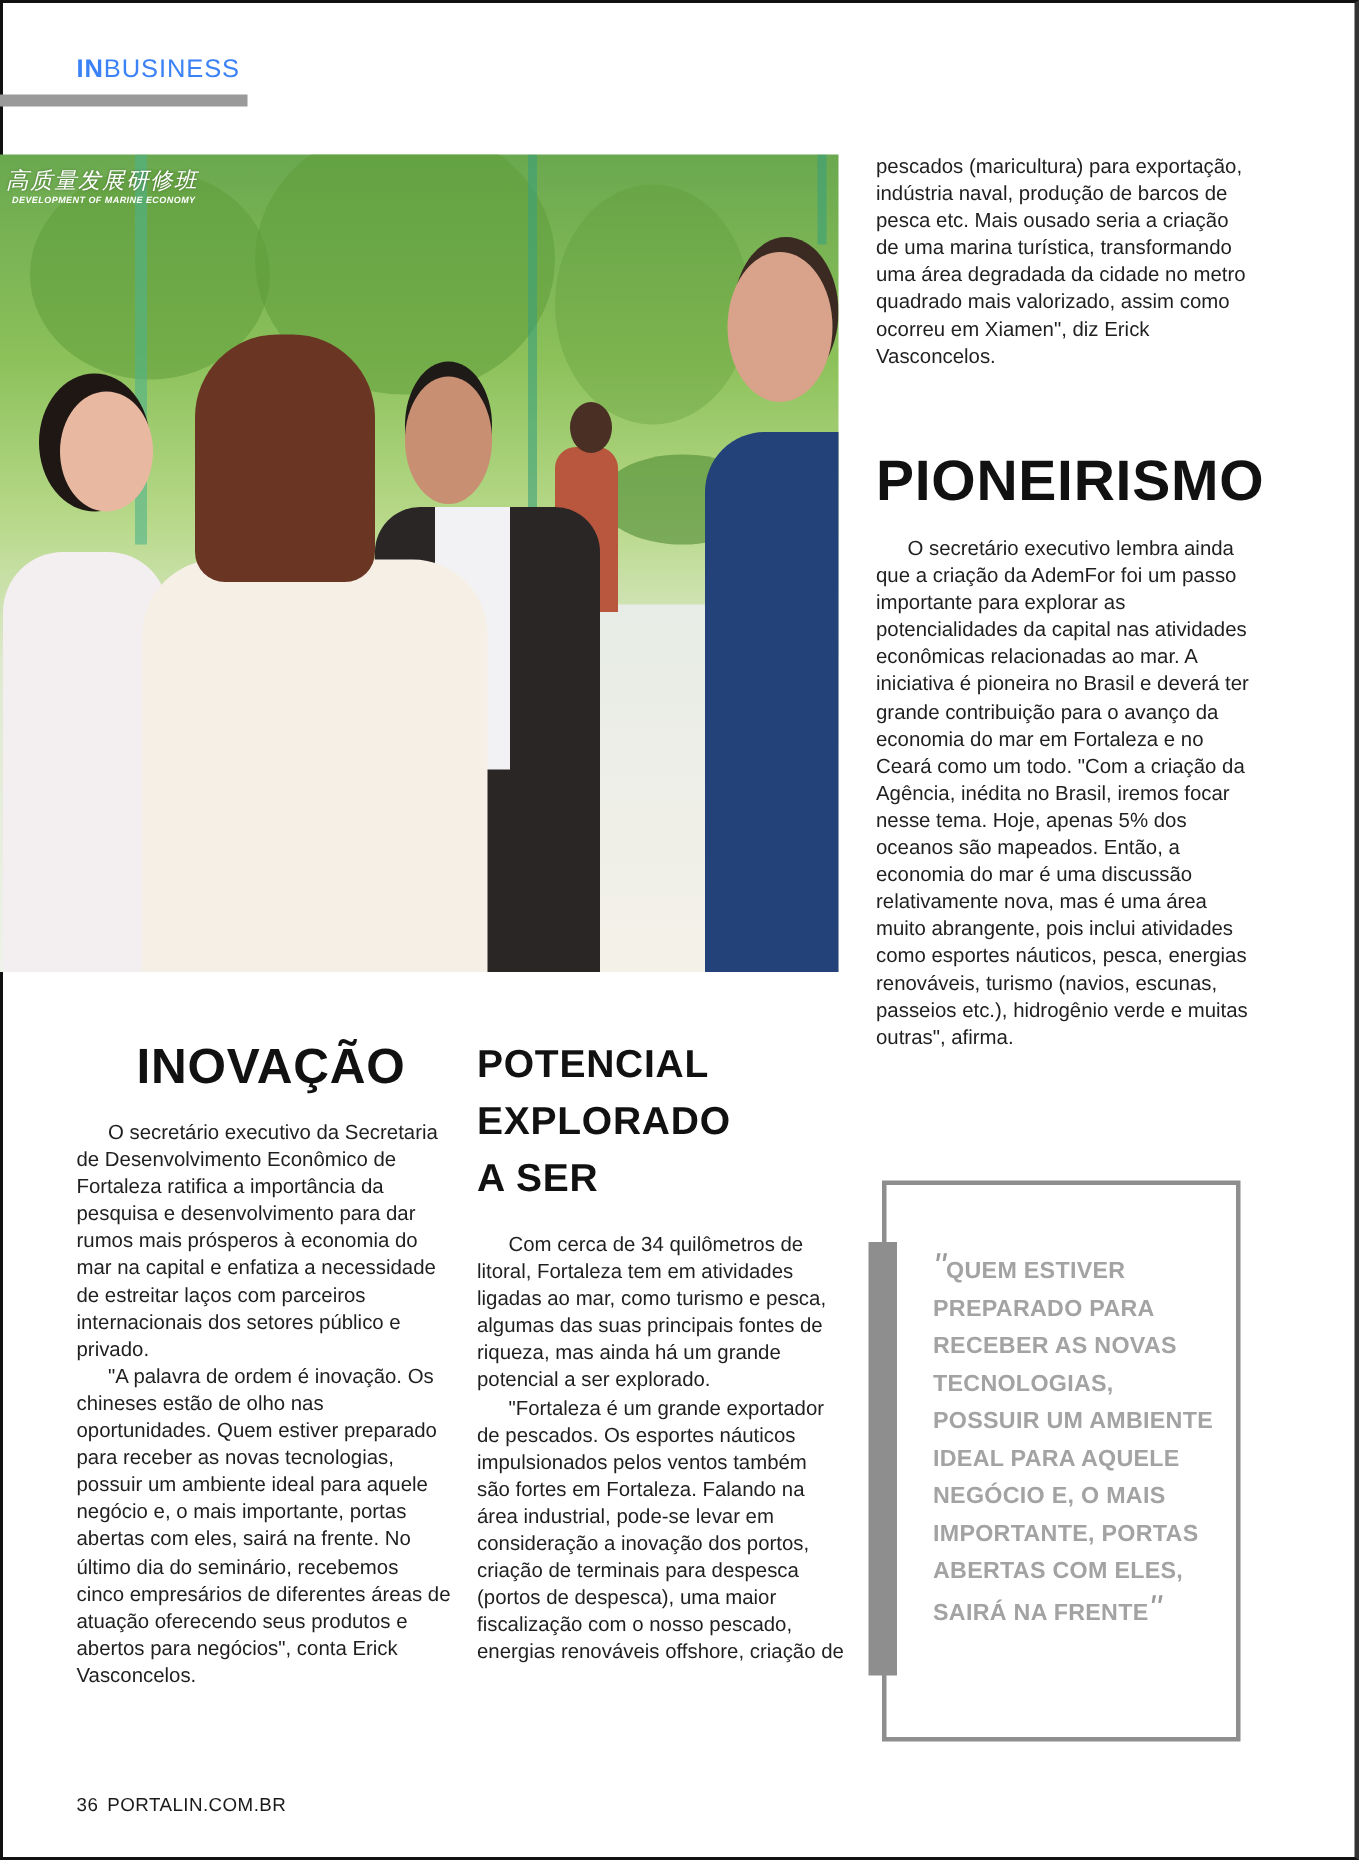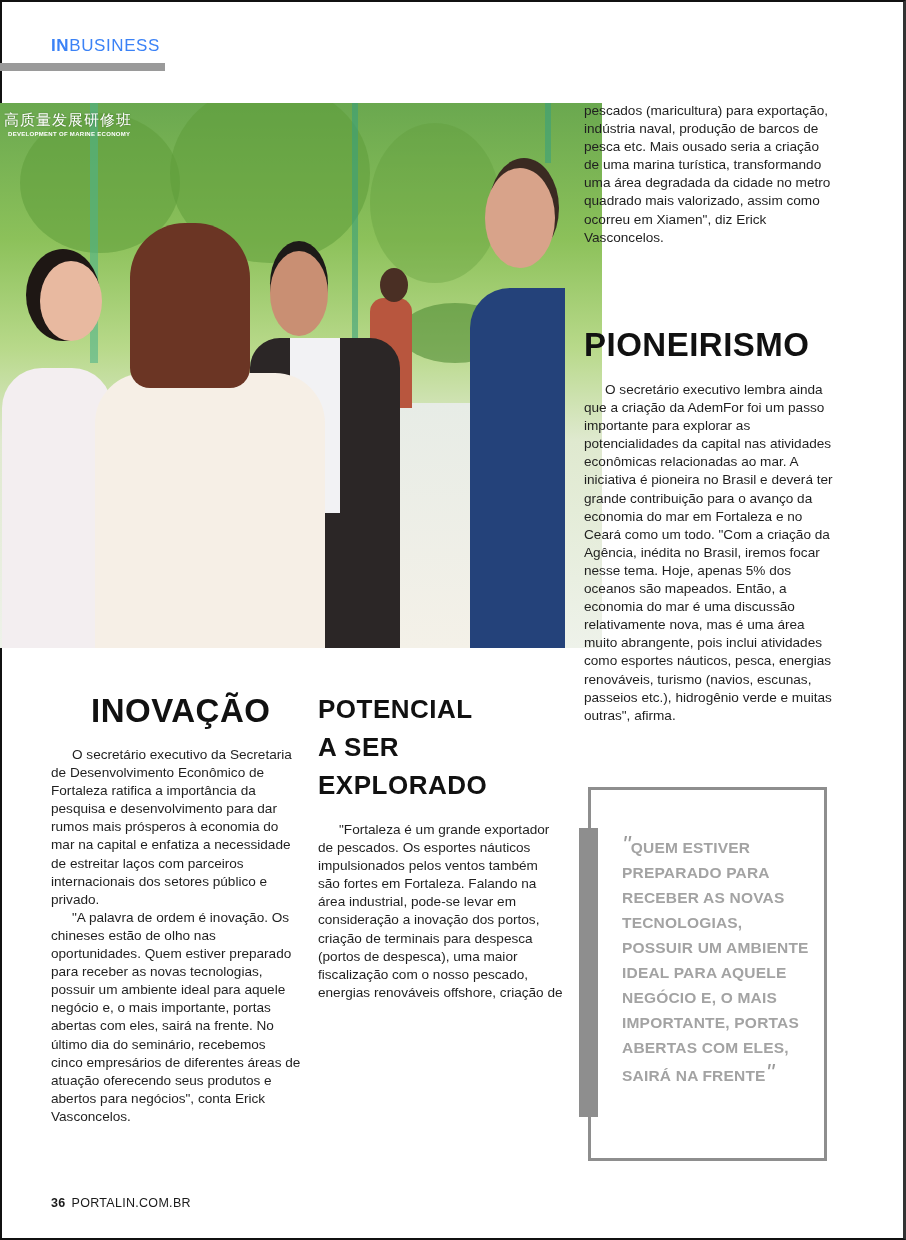--- a/index.html
+++ b/index.html
@@ -16,22 +16,23 @@
       font-size: 17px; letter-spacing: 0.6px; color: #3b82f6;
     }
     .section-label .bold { font-weight: 700; }
     .section-label .light { font-weight: 400; }
     .section-bar {
       position: absolute; left: 0; top: 63px; width: 165px; height: 8px; background: #9a9a9a;
     }
 
     
     .photo {
-      position: absolute; left: 0; top: 103px; width: 602px; height: 545px; overflow: hidden;
+      position: absolute; left: 0; top: 103px; width: 559px; height: 545px; overflow: hidden;
       background: linear-gradient(180deg, #6aa84f 0%, #8cc15a 25%, #b8d98a 45%, #dfe9cf 62%, #eef2ea 100%);
+      font-style: italic;
     }
     .photo .glass1 { position: absolute; left: 90px; top: 0; width: 8px; height: 260px; background: #4fb38a; opacity: .6; }
     .photo .glass2 { position: absolute; left: 352px; top: 0; width: 6px; height: 240px; background: #3aa07c; opacity: .6; }
     .photo .glass3 { position: absolute; left: 545px; top: 0; width: 6px; height: 60px; background: #3aa07c; opacity: .6; }
     .photo .foliage { position: absolute; border-radius: 50%; background: #5e9c3a; opacity: .55; }
     .photo .floor { position: absolute; left: 360px; top: 300px; width: 200px; height: 245px; background: linear-gradient(180deg,#e7ece6,#f4f1e8); }
     .photo .person { position: absolute; }
     .photo .p1-body { left: 2px; top: 265px; width: 110px; height: 280px; background: #f3eef0; border-radius: 40px 40px 0 0; }
     .photo .p1-head { left: 40px; top: 158px; width: 62px; height: 80px; background: #e8b9a0; border-radius: 50%; box-shadow: -8px -6px 0 6px #1e1714; }
     .photo .p2-hair { left: 130px; top: 120px; width: 120px; height: 165px; background: #6b3524; border-radius: 55px 55px 20px 20px; }
@@ -58,36 +59,36 @@
 
     .col-left { left: 51px; top: 693px; width: 250px; }
     .col-left .heading { font-size: 33px; line-height: 36px; margin-bottom: 17px; margin-left: 40px; }
 
     .col-mid { left: 318px; top: 690px; width: 245px; }
     .col-mid .heading { font-size: 26px; line-height: 38px; margin-bottom: 17px; }
 
     .col-right-top { left: 584px; top: 102px; width: 250px; }
     .col-right-top p { text-indent: 0; }
     .col-right-mid { left: 584px; top: 302px; width: 250px; }
-    .col-right-mid .heading { font-size: 33px; line-height: 38px; margin-bottom: 17px; margin-top: 24px; }
+    .col-right-mid .heading { font-size: 38px; line-height: 38px; margin-bottom: 17px; }
 
     
     .pullquote-box {
       position: absolute; left: 588px; top: 787px; width: 239px; height: 374px;
       border: 3px solid #8e8e8e;
     }
     .pullquote-bar { position: absolute; left: 579px; top: 828px; width: 19px; height: 289px; background: #8e8e8e; }
     .pullquote-text {
       position: absolute; left: 622px; top: 832px; width: 195px;
       font-size: 15.5px; line-height: 25px; font-weight: 700; color: #a3a3a3; letter-spacing: 0.2px;
     }
     .pullquote-text .qmark { font-style: italic; font-size: 24px; color: #9a9a9a; font-weight: 400; }
 
     .footer { position: absolute; left: 51px; top: 1196px; font-size: 12.5px; color: #1a1a1a; letter-spacing: .3px; }
-    .footer .num { font-weight: 700; margin-right: 6px; }
+    .footer .num { font-weight: 400; margin-right: 6px; }
   </style>
 </head>
 <body>
 
 <div class="page-frame"></div>
 
 <div class="section-label">
   <span class="bold">IN</span><span class="light">BUSINESS</span>
 </div>
 <div class="section-bar"></div>
@@ -118,23 +119,24 @@
 
 <div class="col col-left">
   <div class="heading">INOVAÇÃO</div>
   <p>O secretário executivo da Secretaria de Desenvolvimento Econômico de Fortaleza ratifica a importância da pesquisa e desenvolvimento para dar rumos mais prósperos à economia do mar na capital e enfatiza a necessidade de estreitar laços com parceiros internacionais dos setores público e privado.</p>
   <p>"A palavra de ordem é inovação. Os chineses estão de olho nas oportunidades. Quem estiver preparado para receber as novas tecnologias, possuir um ambiente ideal para aquele negócio e, o mais importante, portas abertas com eles, sairá na frente. No último dia do seminário, recebemos cinco empresários de diferentes áreas de atuação oferecendo seus produtos e abertos para negócios", conta Erick Vasconcelos.</p>
 </div>
 
 <div class="col col-mid">
   <div class="heading">
     <div>POTENCIAL</div>
+    <div>EXPLORADO</div>
     <div>A SER</div>
-    <div>EXPLORADO</div>
   </div>
+  <p>Com cerca de 34 quilômetros de litoral, Fortaleza tem em atividades ligadas ao mar, como turismo e pesca, algumas das suas principais fontes de riqueza, mas ainda há um grande potencial a ser explorado.</p>
   <p>"Fortaleza é um grande exportador de pescados. Os esportes náuticos impulsionados pelos ventos também são fortes em Fortaleza. Falando na área industrial, pode-se levar em consideração a inovação dos portos, criação de terminais para despesca (portos de despesca), uma maior fiscalização com o nosso pescado, energias renováveis offshore, criação de</p>
 </div>
 
 <div class="col col-right-top">
   <p>pescados (maricultura) para exportação, indústria naval, produção de barcos de pesca etc. Mais ousado seria a criação de uma marina turística, transformando uma área degradada da cidade no metro quadrado mais valorizado, assim como ocorreu em Xiamen", diz Erick Vasconcelos.</p>
 </div>
 
 <div class="col col-right-mid">
   <div class="heading">PIONEIRISMO</div>
   <p>O secretário executivo lembra ainda que a criação da AdemFor foi um passo importante para explorar as potencialidades da capital nas atividades econômicas relacionadas ao mar. A iniciativa é pioneira no Brasil e deverá ter grande contribuição para o avanço da economia do mar em Fortaleza e no Ceará como um todo. "Com a criação da Agência, inédita no Brasil, iremos focar nesse tema. Hoje, apenas 5% dos oceanos são mapeados. Então, a economia do mar é uma discussão relativamente nova, mas é uma área muito abrangente, pois inclui atividades como esportes náuticos, pesca, energias renováveis, turismo (navios, escunas, passeios etc.), hidrogênio verde e muitas outras", afirma.</p>

